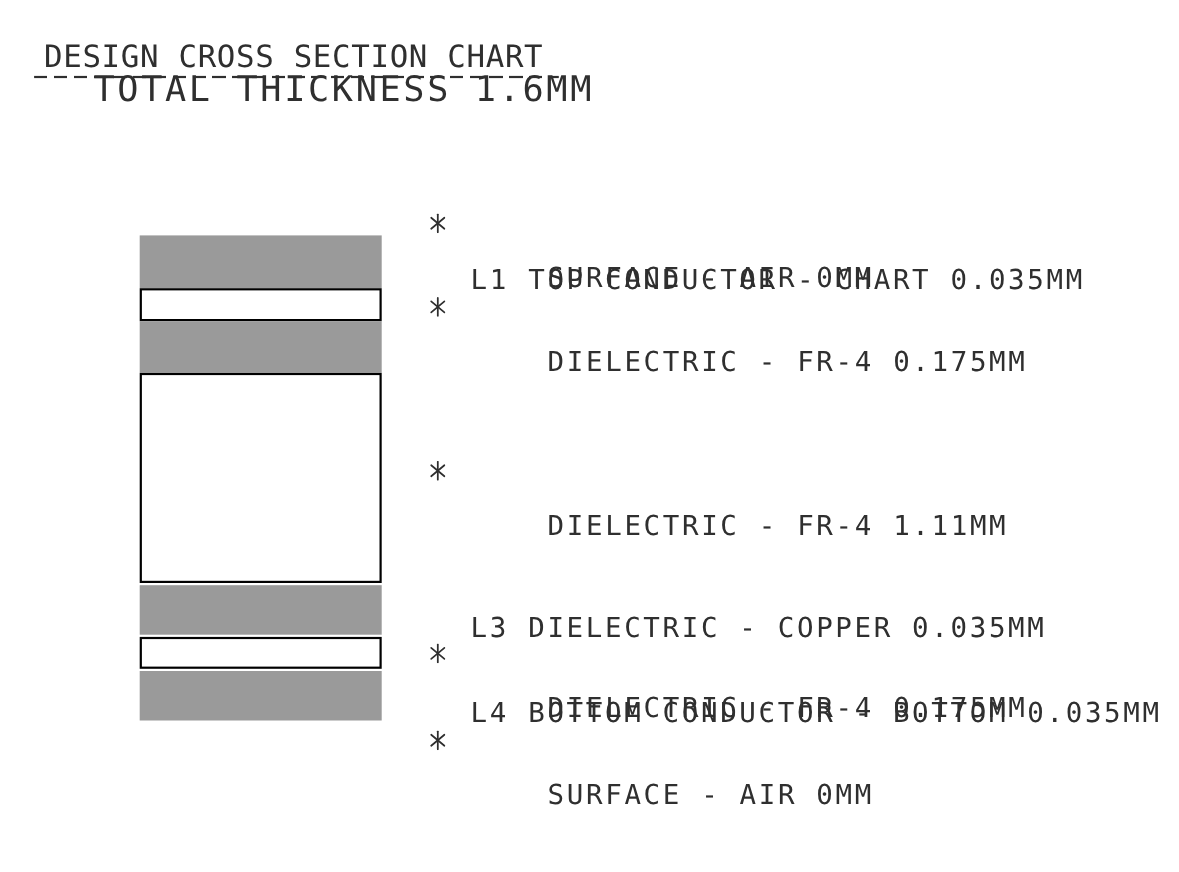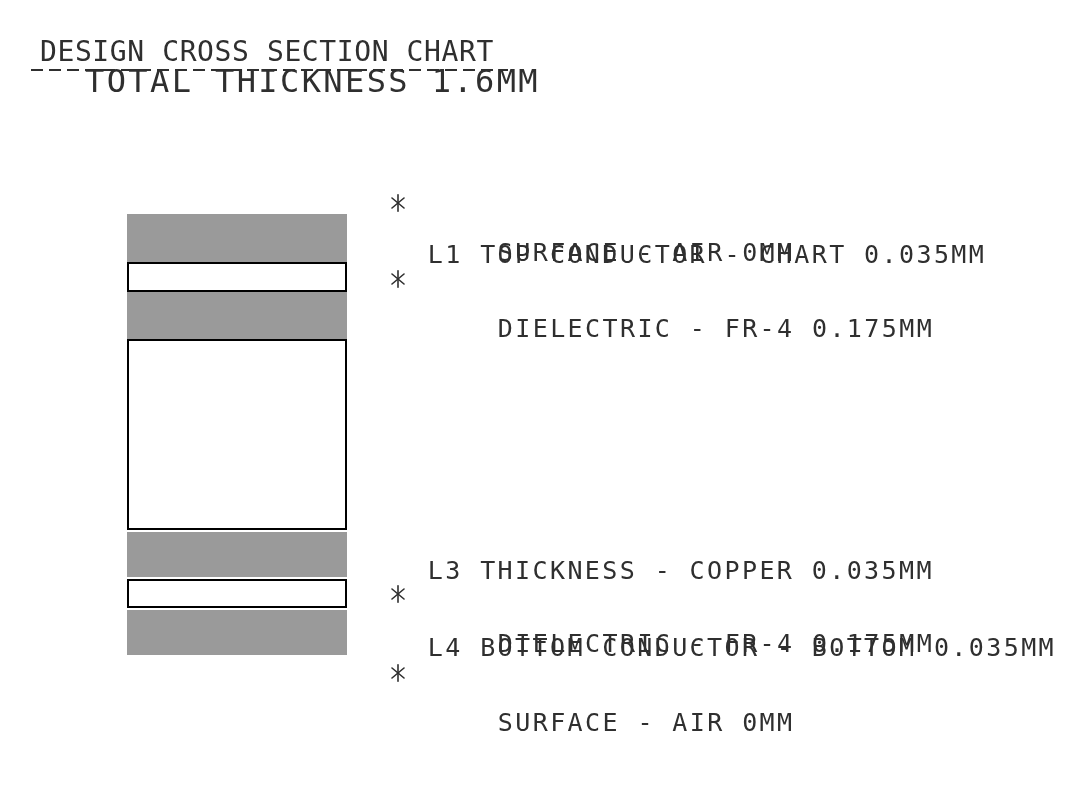--- a/index.html
+++ b/index.html
@@ -96,23 +96,31 @@
   <div class="row bullet" style="top:266px">
     <svg class="star" viewBox="0 0 14 18" aria-hidden="true">
         <line x1="7" y1="0.8" x2="7" y2="17.2"></line>
         <line x1="1" y1="14" x2="13" y2="4"></line>
         <line x1="1" y1="4" x2="13" y2="14"></line>
       </svg>
     <span class="row-text">DIELECTRIC - FR-4 0.175MM</span>
   </div>
 
 
+  <div class="row bullet" style="top:415px">
+    <svg class="star" viewBox="0 0 14 18" aria-hidden="true">
+        <line x1="7" y1="0.8" x2="7" y2="17.2"></line>
+        <line x1="1" y1="14" x2="13" y2="4"></line>
+        <line x1="1" y1="4" x2="13" y2="14"></line>
+      </svg>
+    <span class="row-text">DIELECTRIC - FR-4 1.11MM</span>
+  </div>
 
   <div class="row" style="top:533px">
-    <span class="row-text">L3 THICKNESS - COPPER 0.035MM</span>
+    <span class="row-text">L3 DIELECTRIC - COPPER 0.035MM</span>
   </div>
 
   <div class="row bullet" style="top:581px">
     <svg class="star" viewBox="0 0 14 18" aria-hidden="true">
         <line x1="7" y1="0.8" x2="7" y2="17.2"></line>
         <line x1="1" y1="14" x2="13" y2="4"></line>
         <line x1="1" y1="4" x2="13" y2="14"></line>
       </svg>
     <span class="row-text">DIELECTRIC - FR-4 0.175MM</span>
   </div>

